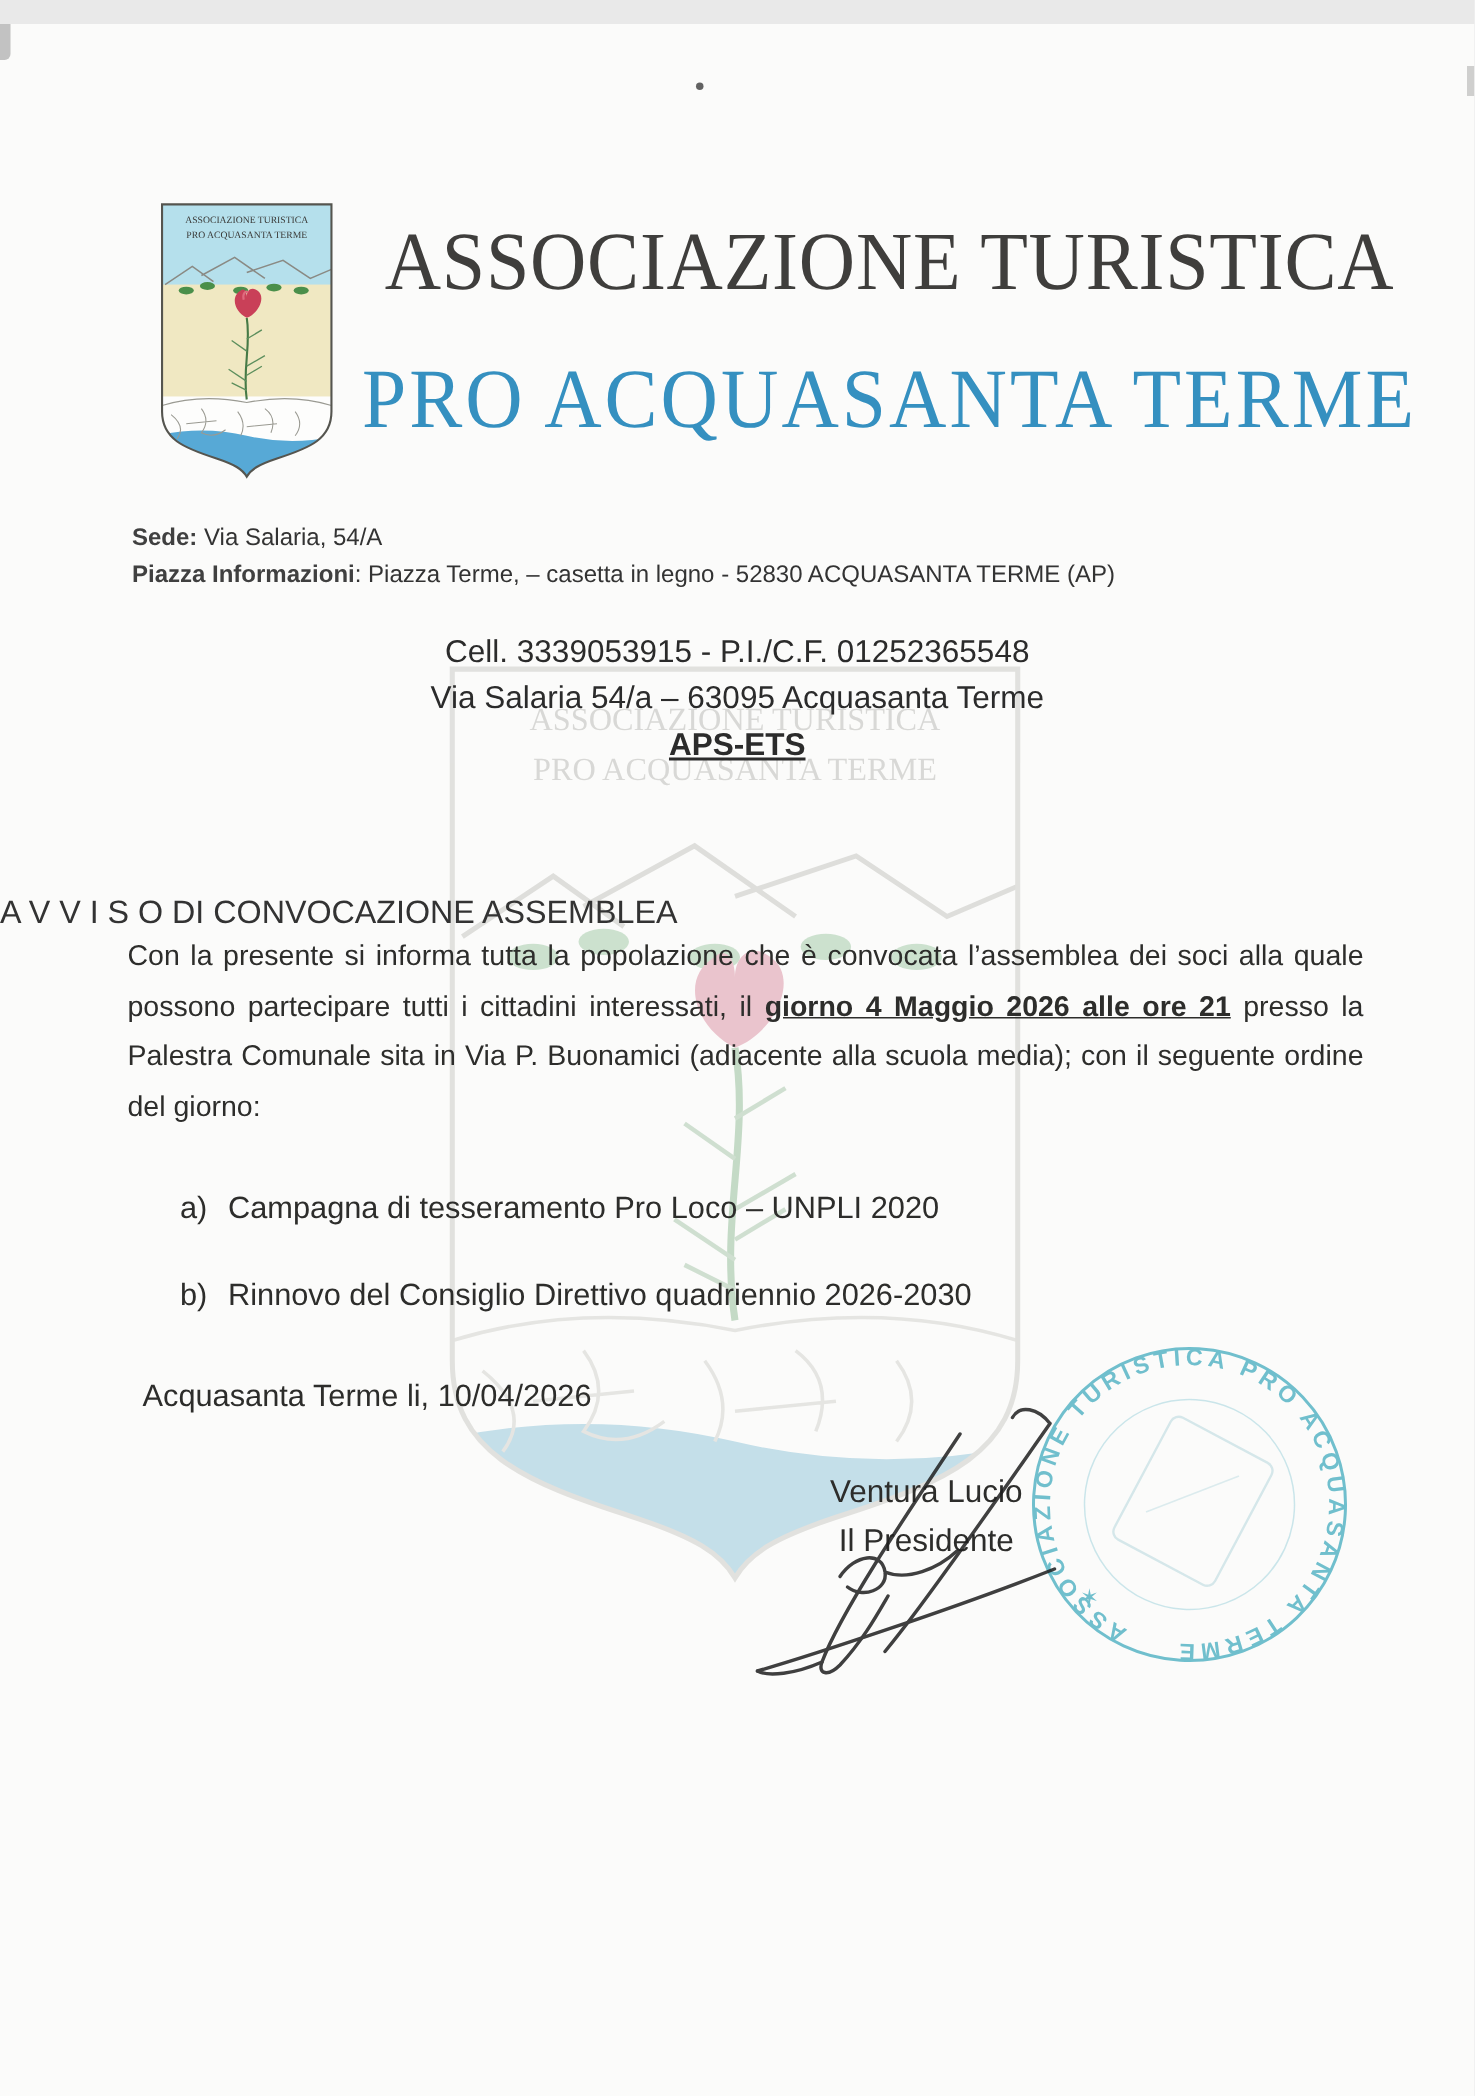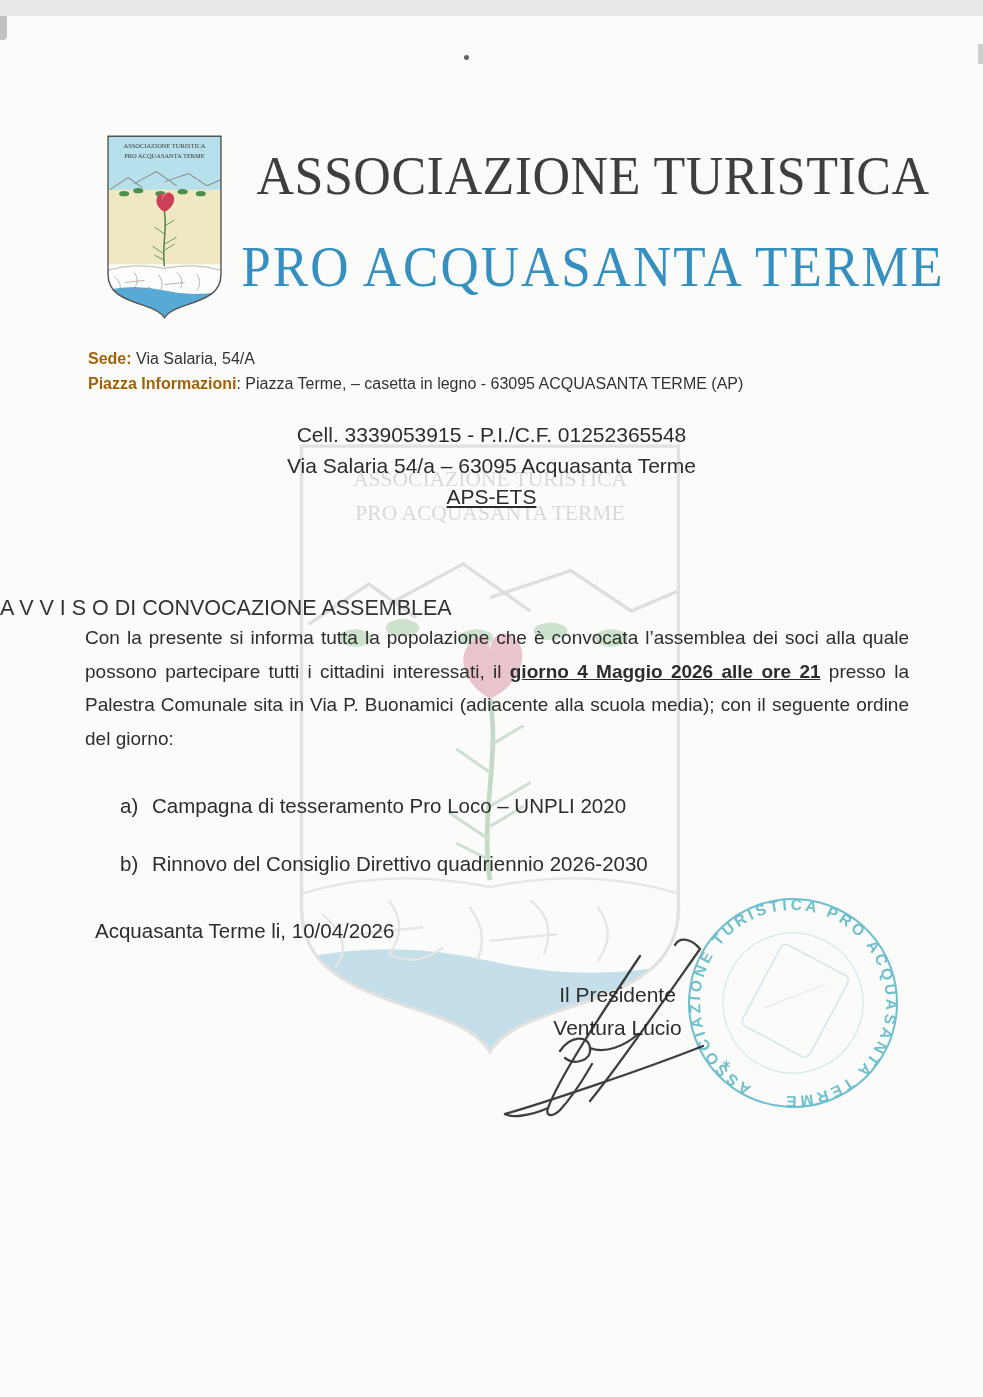--- a/index.html
+++ b/index.html
@@ -20,25 +20,25 @@
     font-size:52px;letter-spacing:0.5px;white-space:nowrap;
     color:#3f3e3c;transform:scaleY(1.06);transform-origin:top center;
   }
   .title-2{
     font-family:"Liberation Serif",serif;
     font-size:53px;letter-spacing:2px;white-space:nowrap;
     color:#3590c0;margin-top:32px;transform:scaleY(1.06);transform-origin:top center;
   }
   
   .addr{position:absolute;left:88px;top:330px;font-size:16px;line-height:25px;color:#333;}
-  .addr b{color:#a16207;}
+  .addr b{color:#404040;}
   
   .contact{position:absolute;left:0;top:403px;width:983px;text-align:center;
            font-size:21px;line-height:31px;color:#2b2b2b;}
-  .contact .aps{font-weight:normal;text-decoration:underline;}
+  .contact .aps{font-weight:bold;text-decoration:underline;}
   
   .watermark{position:absolute;left:288px;top:420px;width:404px;height:626px;pointer-events:none;}
   
   .heading{position:absolute;left:0;top:580px;width:983px;text-align:left;
            font-size:21.5px;color:#333;}
   .body-par{position:absolute;left:85px;top:605px;width:824px;
             font-size:19px;line-height:33.5px;text-align:justify;color:#2d2d2b;}
   .body-par .emph{font-weight:bold;text-decoration:underline;}
   .agenda{position:absolute;left:120px;top:778px;width:700px;font-size:20.5px;color:#2d2d2b;}
   .agenda-row{display:flex;margin-bottom:34px;}
@@ -100,21 +100,21 @@
     <text x="60" y="25" text-anchor="middle" font-family="Liberation Serif, serif" font-size="6.4" fill="#3a3a38">PRO ACQUASANTA TERME</text>
   </svg>
 
   <div class="title-block">
     <div class="title-1">ASSOCIAZIONE TURISTICA</div>
     <div class="title-2">PRO ACQUASANTA TERME</div>
   </div>
 
   <div class="addr">
     <div><b>Sede:</b><span> Via Salaria, 54/A</span></div>
-    <div><b>Piazza Informazioni</b><span>: Piazza Terme, – casetta in legno - 63095 ACQUASANTA TERME (AP)</span></div>
+    <div><b>Piazza Informazioni</b><span>: Piazza Terme, – casetta in legno - 52830 ACQUASANTA TERME (AP)</span></div>
   </div>
 
   <svg class="watermark" viewBox="0 0 120 186" xmlns="http://www.w3.org/2000/svg">
     <defs>
       <clipPath id="shieldClipGhost">
         <path d="M4,3 L116,3 L116,140 C116,158 102,164 80,171 C68,175 63,178 60,183 C57,178 52,175 40,171 C18,164 4,158 4,140 Z"></path>
       </clipPath>
     </defs>
     <g opacity="0.5">
       <g clip-path="url(#shieldClipGhost)">
@@ -175,22 +175,22 @@
       </g>
       <g opacity="0.55">
         <rect x="78" y="66" width="76" height="92" rx="6" fill="none" stroke="#a9d2da" stroke-width="1.6" transform="rotate(28 115 115)"></rect>
         <path d="M86,120 L148,96" stroke="#b9dce3" stroke-width="1.2"></path>
       </g>
       <text x="42" y="182" font-size="15" fill="#4fb3c6">✶</text>
     </g>
   </svg>
 
   <div class="sig-block">
+    <div>Ventura Lucio</div>
     <div>Il Presidente</div>
-    <div>Ventura Lucio</div>
   </div>
 
   <svg class="signature" viewBox="0 0 300 205" xmlns="http://www.w3.org/2000/svg">
     <g fill="none" stroke="#1f1f1f" stroke-width="2.3" stroke-linecap="round" stroke-linejoin="round" opacity="0.85">
       <path d="M210,25 C170,85 130,145 118,177 C115,185 122,187 130,179 C145,163 155,145 162,133"></path>
       <path d="M270,18 C262,8 250,5 245,14 M270,18 C230,75 185,140 160,170"></path>
       <path d="M130,120 C140,105 158,103 160,117 C162,129 145,135 135,127 M160,117 C175,123 195,115 208,103"></path>
       <path d="M75,183 C110,173 210,140 273,115"></path>
       <path d="M118,177 C100,185 82,187 75,183"></path>
     </g>

